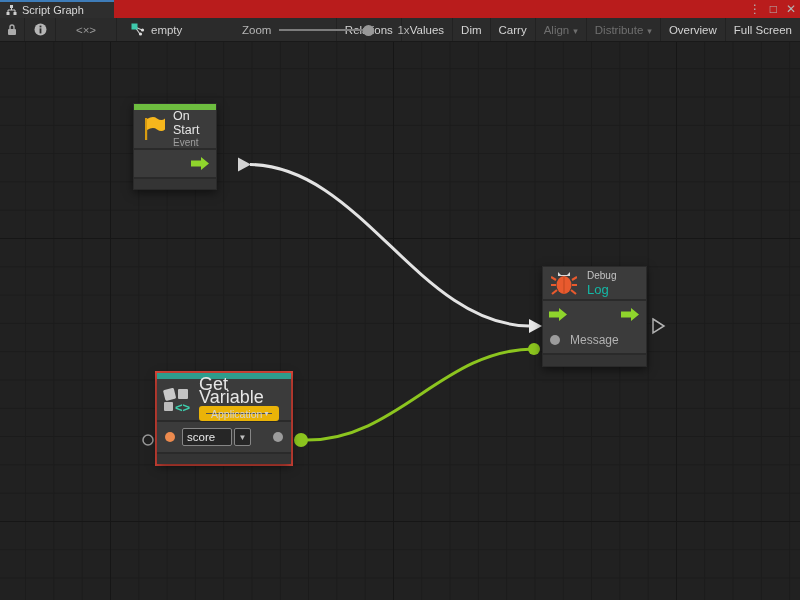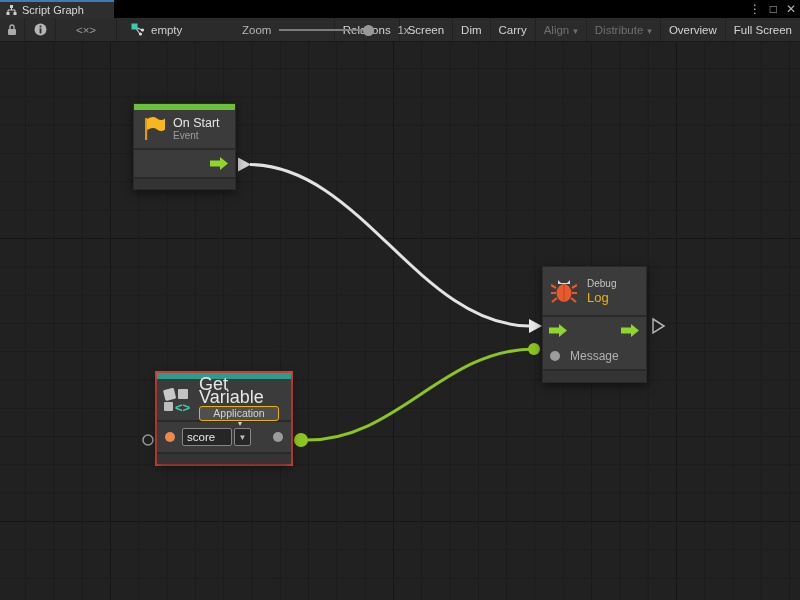--- a/index.html
+++ b/index.html
@@ -1,20 +1,20 @@
 <!DOCTYPE html>
 <html><head>
 <meta charset="utf-8">
 <style>
   * { margin:0; padding:0; box-sizing:border-box; }
   html,body { width:800px; height:600px; overflow:hidden; }
   body { font-family:"Liberation Sans", sans-serif; background:#191919; position:relative; }
 
   
-  .titlebar { position:absolute; left:0; top:0; width:800px; height:18px; background:#000000; display:flex; align-items:stretch; }
+  .titlebar { position:absolute; left:0; top:0; width:800px; height:18px; background:#b91c1c; display:flex; align-items:stretch; }
   .tab { width:114px; background:#2e2e2e; border-top:2px solid #3e7cb8; display:flex; align-items:center; gap:5px; padding-left:6px; }
   .tab-label { font-size:11px; color:#d9d9d9; white-space:nowrap; }
   .win-controls { position:absolute; right:4px; top:0; height:18px; display:flex; align-items:center; gap:9px; color:#b4b4b4; font-size:12px; }
   .win-controls span { cursor:default; line-height:18px; }
 
   
   .toolbar { position:absolute; left:0; top:18px; width:800px; height:24px; background:#2b2b2b; border-bottom:1px solid #191919; display:flex; align-items:stretch; font-size:11.5px; color:#d4d4d4; }
   .tb-sep { width:1px; background:#222; height:100%; flex:none; }
   .tb-btn { display:flex; align-items:center; justify-content:center; padding:0 8px; white-space:nowrap; cursor:default; }
   .tb-btn.disabled { color:#6f6f6f; }
@@ -42,45 +42,45 @@
     background-position:110px 196px;
   }
   .wires { position:absolute; left:0; top:0; width:800px; height:558px; }
 
   
   .node { position:absolute; background:#3b3b3b; box-shadow:0 3px 9px rgba(0,0,0,.5); border:1px solid #2a2a2a; }
   .strip { height:6px; }
   .divider { height:2px; background:#2a2a2a; }
   .footer { height:10px; background:#343434; }
 
-  .node-onstart { left:133px; top:61px; width:103px; }
+  .node-onstart { left:133px; top:61px; width:84px; }
   .onstart-header { height:38px; display:flex; align-items:center; }
   .onstart-titles { margin-left:7px; }
   .n-title { font-size:12.5px; color:#e6e6e6; line-height:14px; }
   .n-sub { font-size:10px; color:#9e9e9e; line-height:12px; }
   .onstart-body { height:27px; display:flex; align-items:center; justify-content:flex-end; padding-right:6px; }
 
   .node-log { left:542px; top:224px; width:105px; }
-  .log-header { height:48px; display:flex; align-items:center; }
+  .log-header { height:32px; display:flex; align-items:center; }
   .log-titles { margin-left:10px; }
   .log-cat { font-size:10px; color:#c4c4c4; line-height:12px; }
-  .log-title { font-size:13px; color:#eab308; line-height:15px; }
+  .log-title { font-size:13px; color:#14b8a6; line-height:15px; }
   .log-row { height:26px; display:flex; align-items:center; }
   .log-row-flow { justify-content:space-between; padding:0 6px; }
   .port-dot { width:10px; height:10px; border-radius:50%; flex:none; }
   .dot-grey { background:#9c9c9c; }
   .dot-orange { background:#ec8a4e; }
   .port-label { font-size:12px; color:#b2b2b2; margin-left:10px; }
 
   .selection-box { position:absolute; left:155px; top:329px; width:138px; border:2px solid #dc4639; }
   .node-getvar { width:134px; background:#3b3b3b; box-shadow:0 3px 9px rgba(0,0,0,.5); }
   .gv-header { height:41px; display:flex; align-items:center; padding-left:6px; }
   .gv-titles { margin-left:6px; display:flex; flex-direction:column; gap:2px; }
   .gv-title { font-size:18px; color:#e6e6e6; line-height:13px; }
-  .gv-dropdown { width:80px; height:15px; background:#4f4f4f; border-radius:3px; border:1px solid #eab308; display:flex; align-items:center; justify-content:space-between; padding:0 5px; font-size:10.5px; color:#d2d2d2;flex-direction:column; }
+  .gv-dropdown { width:80px; height:15px; background:#4f4f4f; border-radius:3px; border:7px solid #eab308; display:flex; align-items:center; justify-content:space-between; padding:0 5px; font-size:10.5px; color:#d2d2d2; }
   .gv-dropdown .caret { margin-left:2px; top:0; font-size:8px; }
   .gv-body { height:30px; display:flex; align-items:center; padding:0 8px;text-align:right; }
   .gv-field { width:50px; height:18px; margin-left:7px; background:#262626; border:1px solid #868686; border-radius:2px; font-size:11.5px; color:#e8e8e8; display:flex; align-items:center; padding-left:4px; }
   .gv-field-caret { width:17px; height:18px; margin-left:2px; background:#262626; border:1px solid #868686; border-radius:2px; display:flex; align-items:center; justify-content:center; color:#c0c0c0; font-size:8px; }
   .gv-spacer { flex:1; }
 
   .icon-svg { display:block; flex:none; }
 </style>
 </head>
 <body>
@@ -142,21 +142,21 @@
     <span class="zoom-level">1x</span>
   </div>
 
   <div class="tb-right">
     <div class="tb-sep"></div>
     <div class="tb-btn">
         <span>Relations</span>
       </div>
     <div class="tb-sep"></div>
     <div class="tb-btn">
-        <span>Screen</span>
+        <span>Values</span>
       </div>
     <div class="tb-sep"></div>
     <div class="tb-btn">
         <span>Dim</span>
       </div>
     <div class="tb-sep"></div>
     <div class="tb-btn">
         <span>Carry</span>
       </div>
     <div class="tb-sep"></div>

